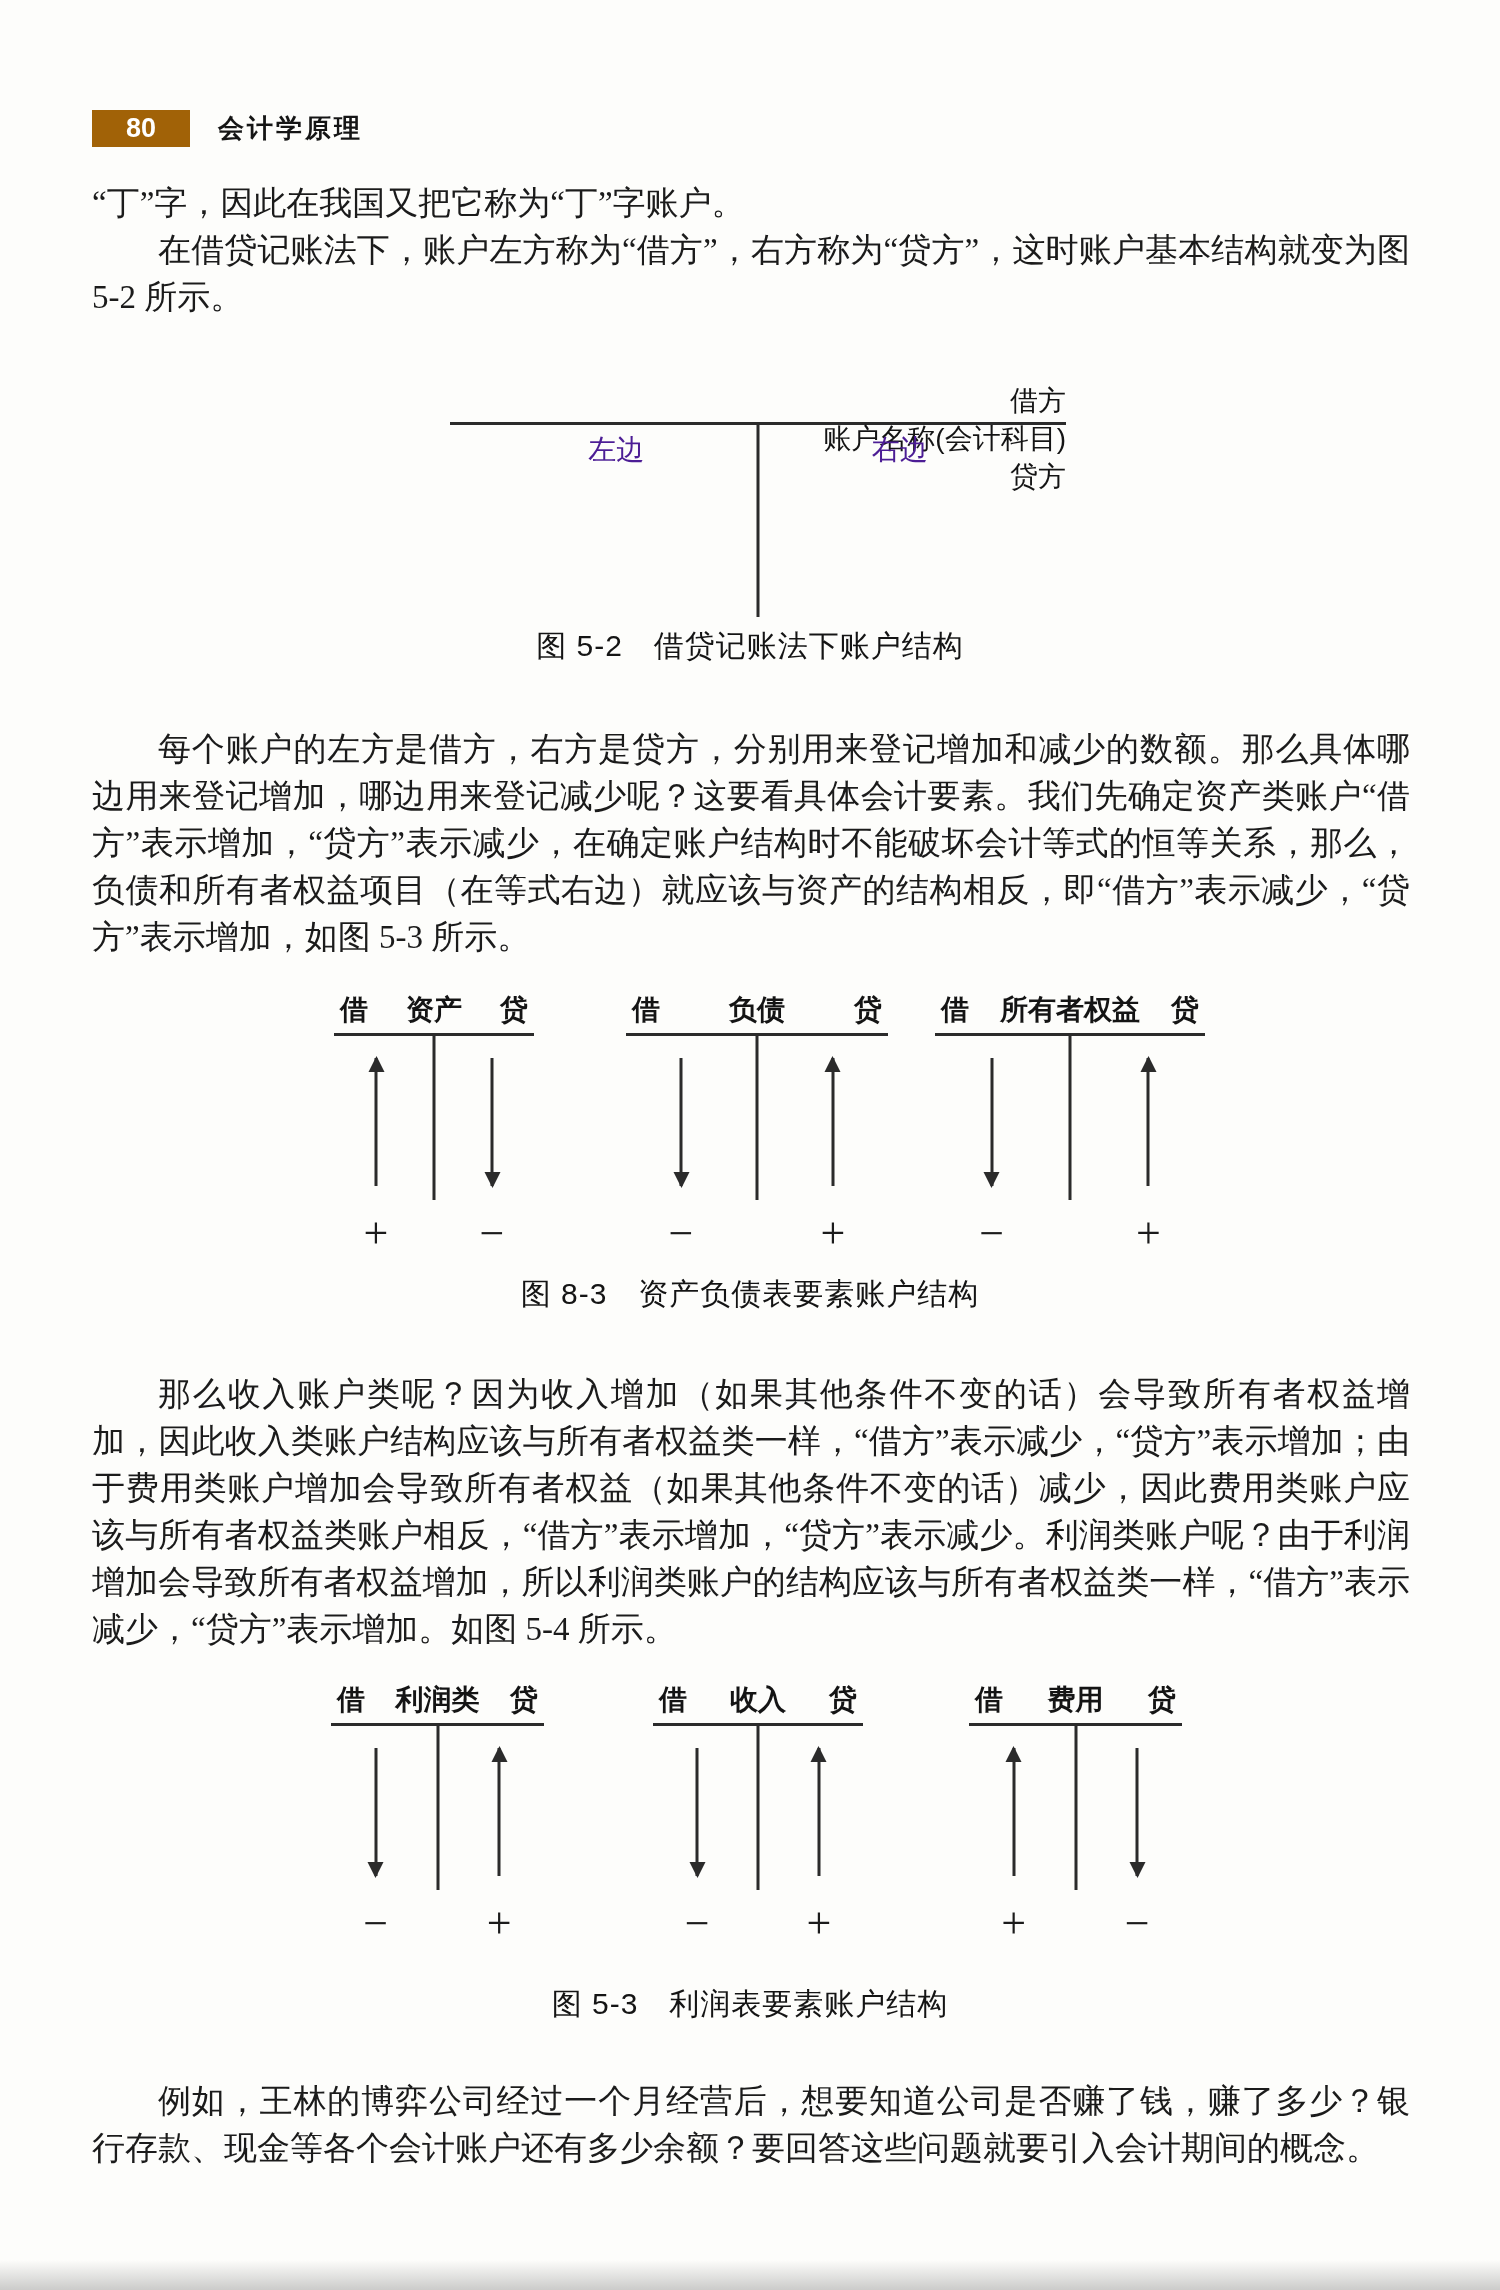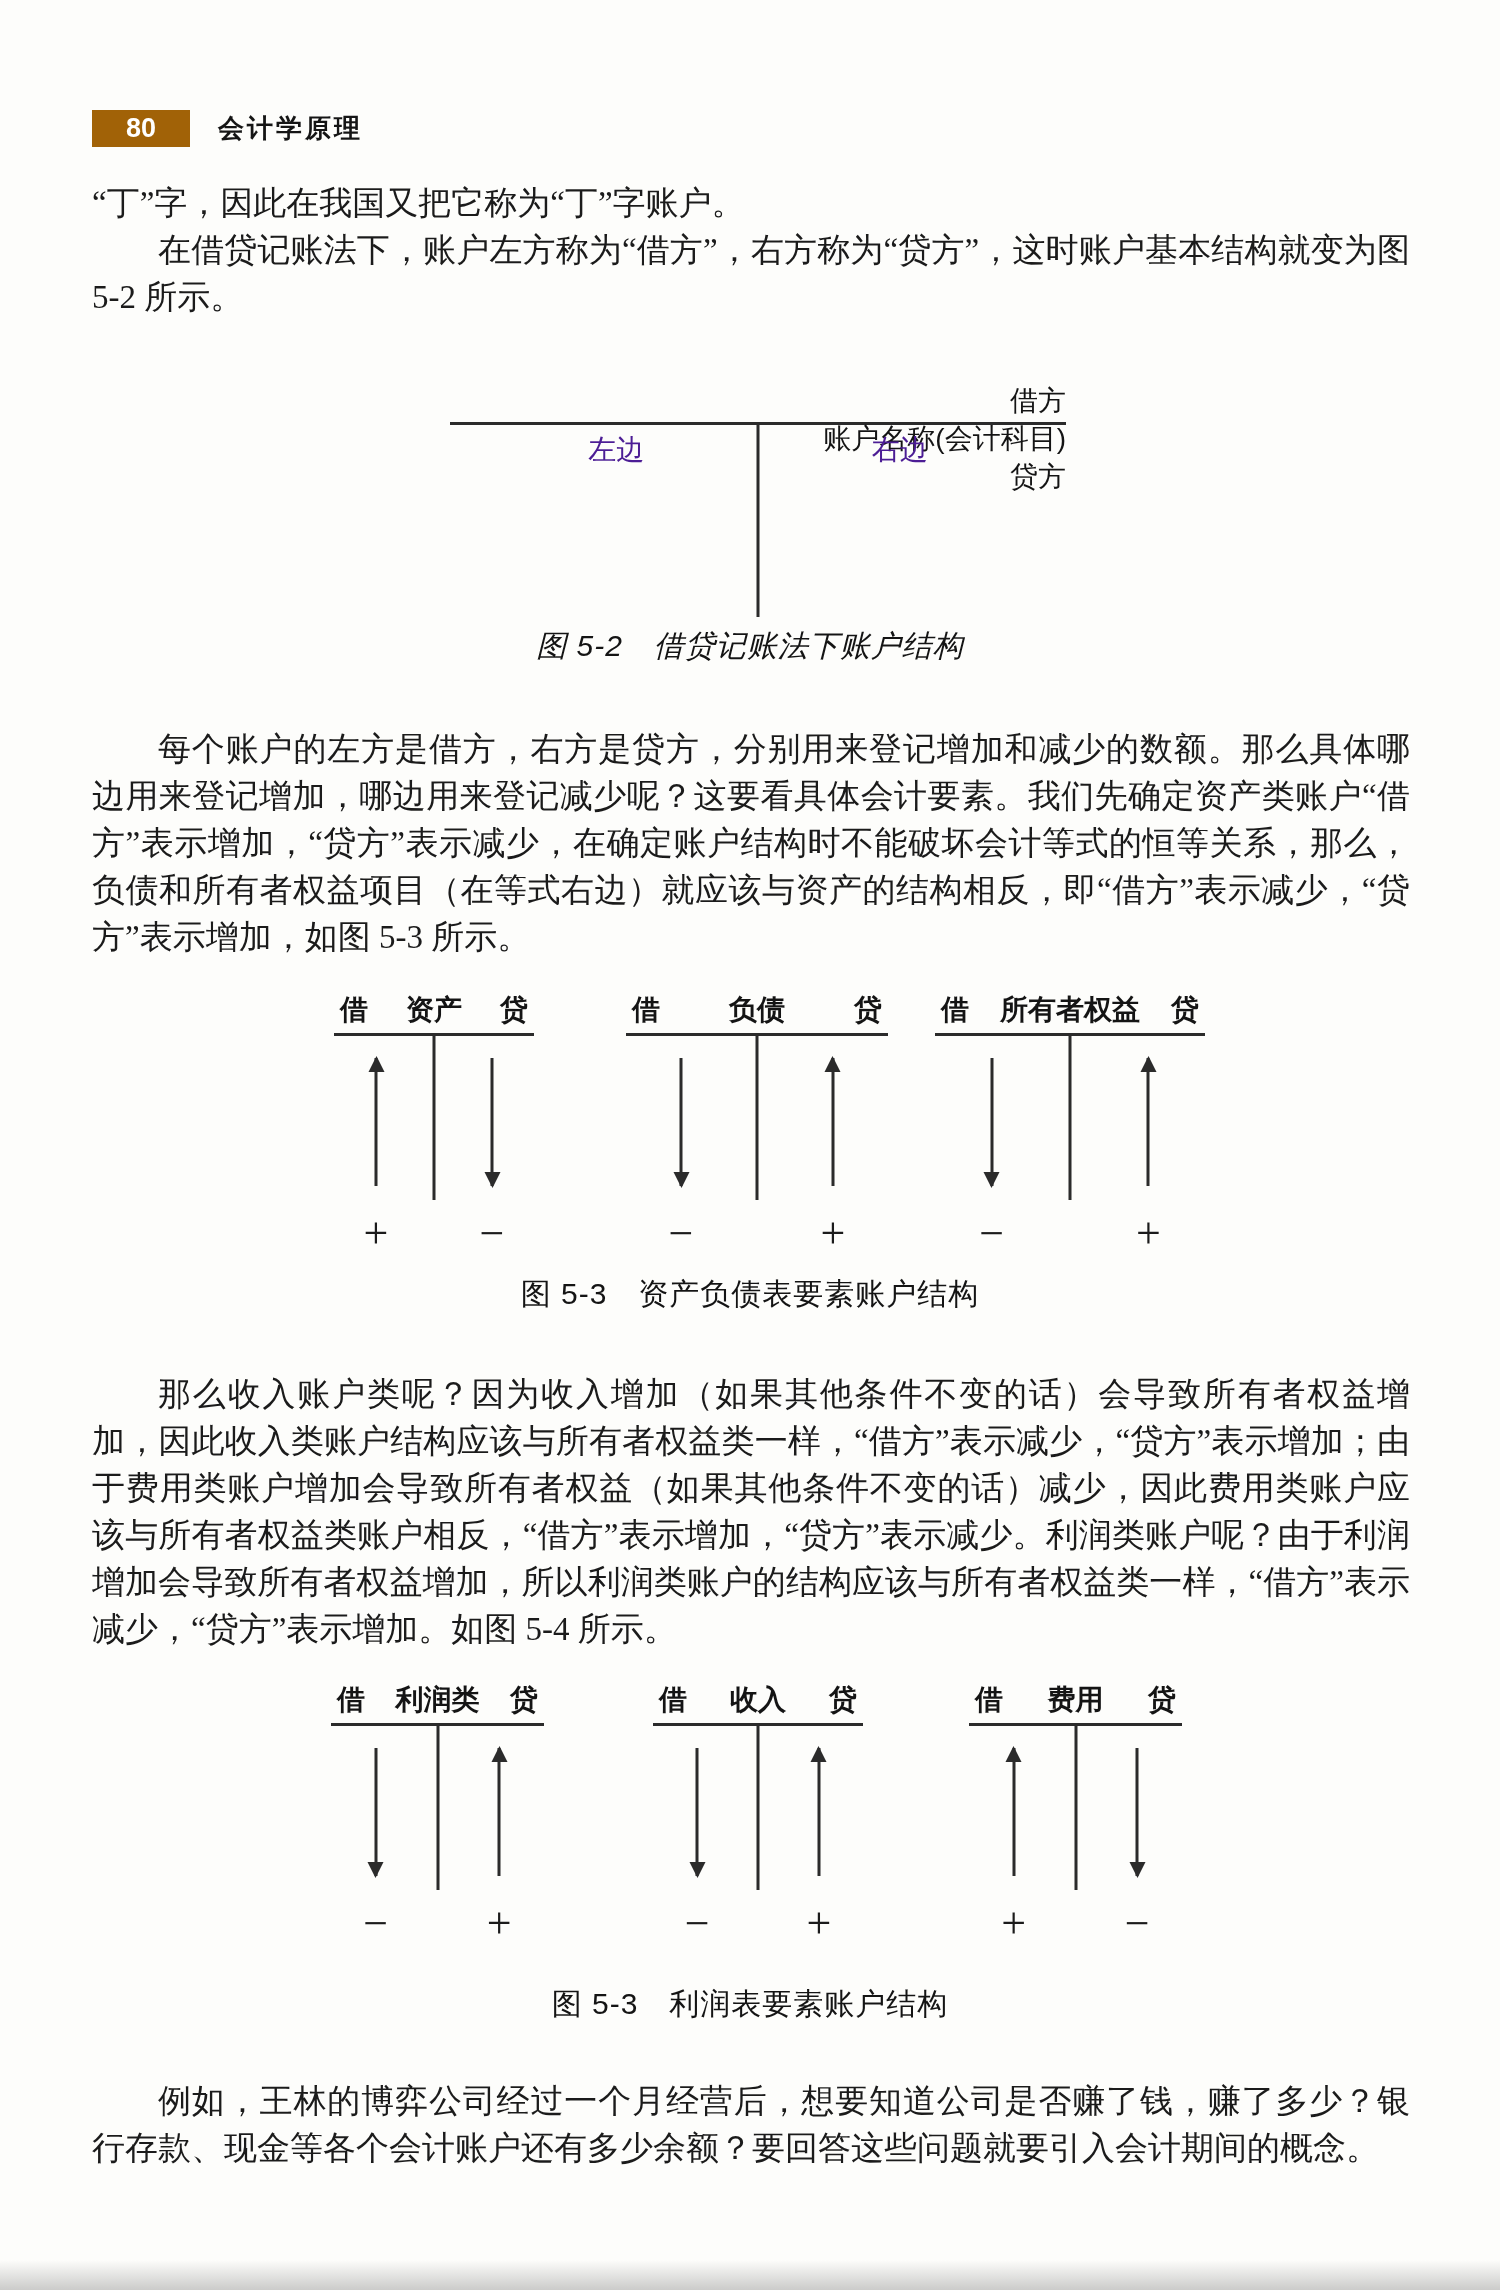--- a/index.html
+++ b/index.html
@@ -62,21 +62,21 @@
   .side-label.left  { left:27%; }
   .side-label.right { left:73%; }
 
   
   .fig-caption {
     position:absolute; left:0; width:100%; margin:0;
     text-align:center;
     font-family:"Liberation Sans","DejaVu Sans",sans-serif;
     font-size:30px; font-weight:500; letter-spacing:1px; color:#141414;
   }
-  .cap52 { top:626px;font-style:italic; }
+  .cap52 { top:626px; }
   .cap53 { top:1274px; }
   .cap54 { top:1984px; }
 
   
   .t-account { position:absolute; }
   .t-head {
     display:flex; justify-content:space-between; align-items:flex-end;
     height:40px; padding:0 6px 4px 6px; box-sizing:border-box;
     font-family:"Liberation Sans","DejaVu Sans",sans-serif;
     font-size:28px; font-weight:600; color:#141414;
@@ -198,21 +198,21 @@
     </div>
     <div class="t-body">
       <div class="t-vline"></div>
       <div class="t-arrow l down"></div>
       <div class="t-arrow r up"></div>
       <div class="t-sign l">−</div>
       <div class="t-sign r">+</div>
     </div>
   </div>
 
-  <p class="fig-caption cap53">图 5-3　资产负债表要素账户结构</p>
+  <p class="fig-caption cap53">图 8-3　资产负债表要素账户结构</p>
 
   <div class="text-block tb4">
     <p class="indent">那么收入账户类呢？因为收入增加（如果其他条件不变的话）会导致所有者权益增加，因此收入类账户结构应该与所有者权益类一样，“借方”表示减少，“贷方”表示增加；由于费用类账户增加会导致所有者权益（如果其他条件不变的话）减少，因此费用类账户应该与所有者权益类账户相反，“借方”表示增加，“贷方”表示减少。利润类账户呢？由于利润增加会导致所有者权益增加，所以利润类账户的结构应该与所有者权益类一样，“借方”表示减少，“贷方”表示增加。如图 5-4 所示。</p>
   </div>
 
   <div class="t-account f54-a1">
     <div class="t-head">
       <span>借</span>
       <span>利润类</span>
       <span>贷</span>

